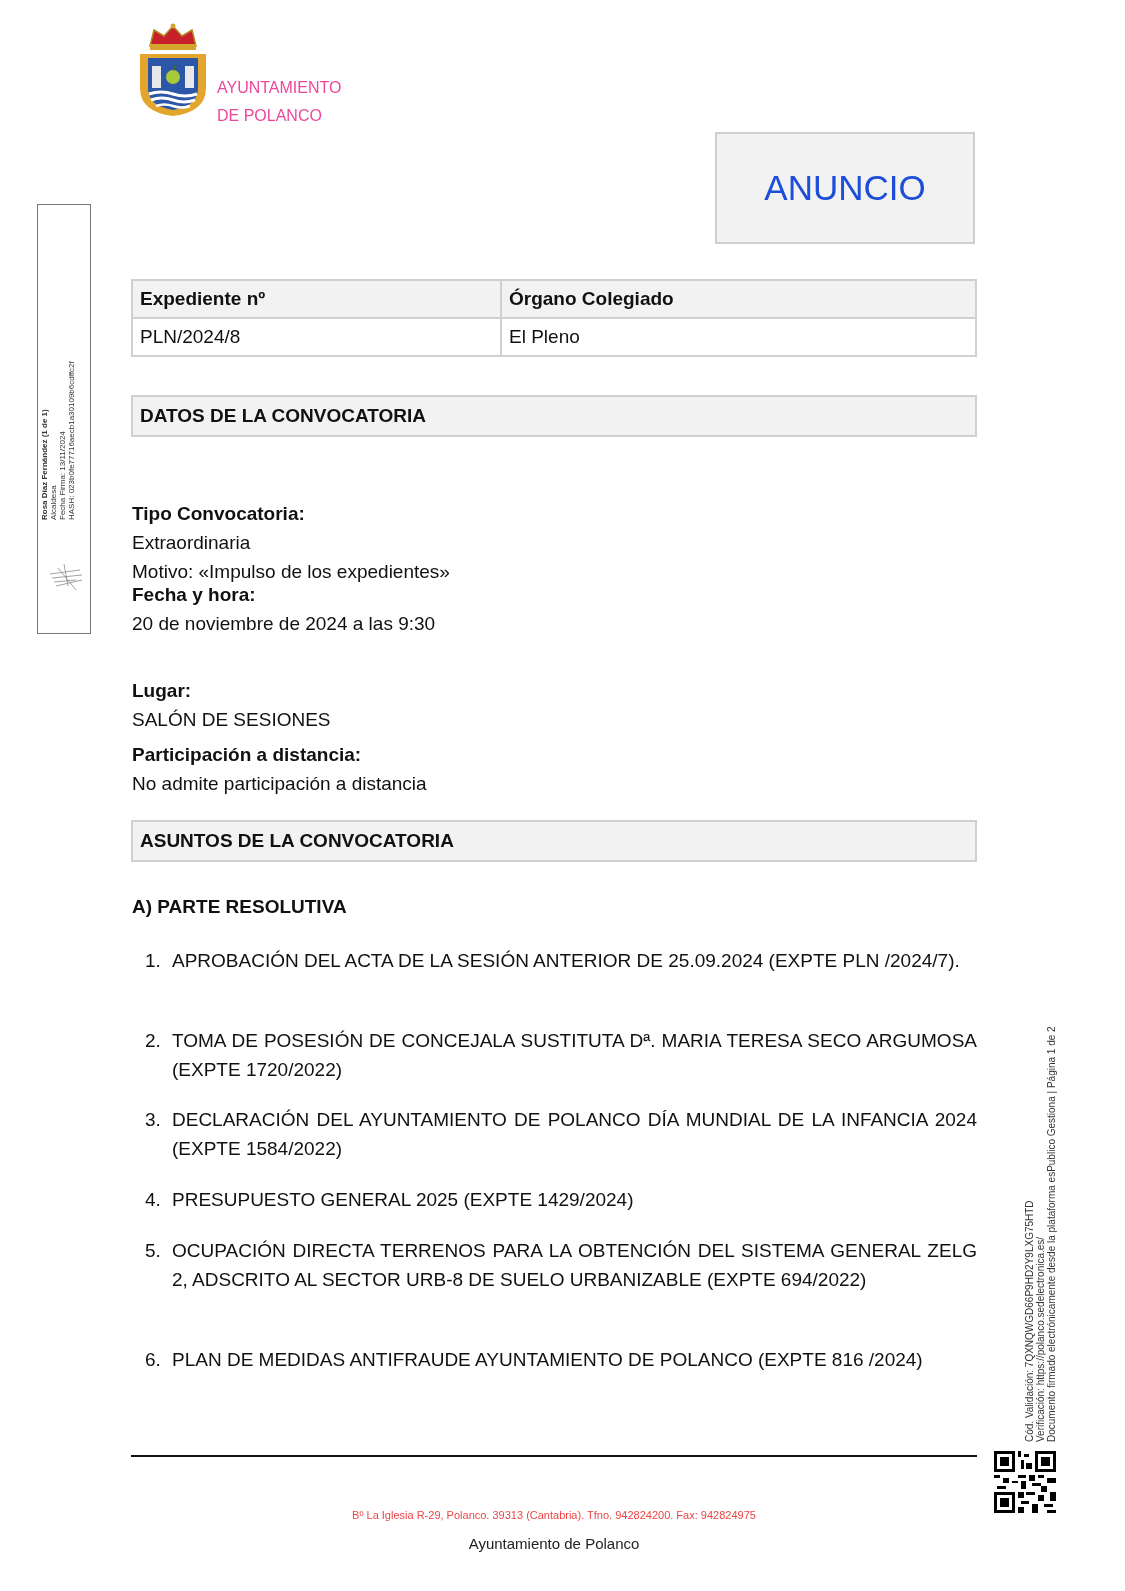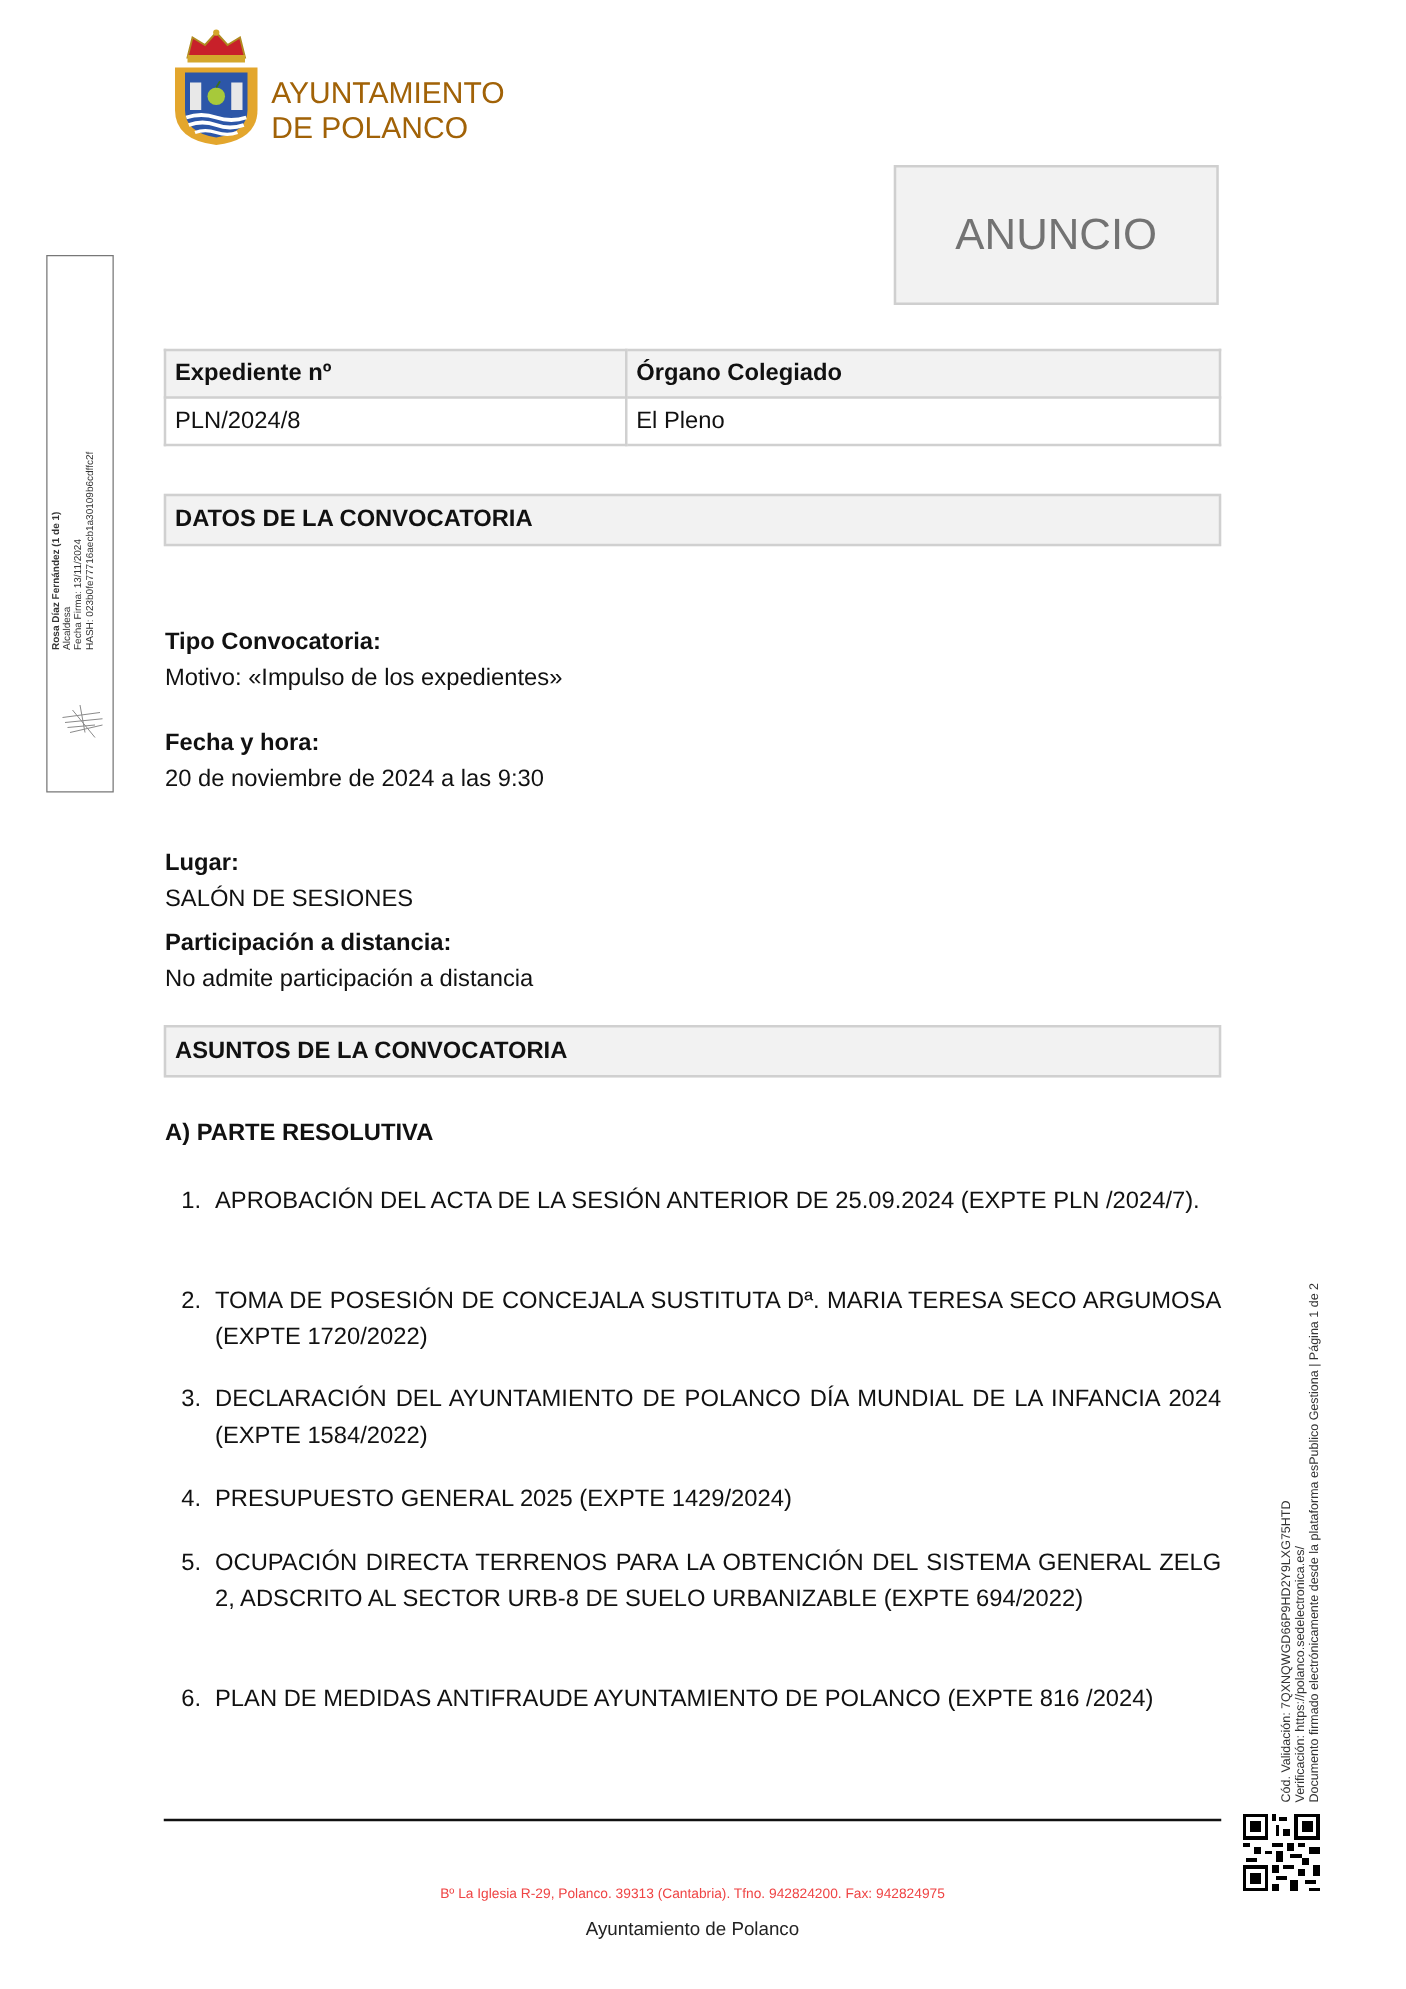--- a/index.html
+++ b/index.html
@@ -2,27 +2,27 @@
 <html><head>
 <meta charset="utf-8">
 <style>
   html, body { margin:0; padding:0; background:#ffffff; }
   body { width:1125px; height:1591px; position:relative; overflow:hidden;
          font-family:"Liberation Sans", sans-serif; color:#111; }
   .abs { position:absolute; }
 
   
   #logo { left:136px; top:22px; width:74px; height:96px; }
-  #org-name { left:217px; top:61px; font-size:24px; line-height:28px; color:#a16207; }
+  #org-name { left:217px; top:74px; font-size:16px; line-height:28px; color:#ec4899; }
 
   
   #anuncio-box { left:715px; top:132px; width:260px; height:112px;
                  background:#f2f2f2; border:2px solid #cfcfcf; box-sizing:border-box;
                  display:flex; align-items:center; justify-content:center;
-                 font-size:35px; color:#737373; }
+                 font-size:35px; color:#1d4ed8; }
 
   
   #exp-table { left:131px; top:279px; width:846px; border-collapse:collapse; }
   #exp-table td { border:2px solid #d0d0d0; height:38px; padding:0 7px; font-size:19px; box-sizing:border-box; }
   #exp-table tr.head td { background:#f2f2f2; font-weight:bold; }
   #exp-table td.c1 { width:369px; }
 
   .section-bar { left:131px; width:846px; height:42px; box-sizing:border-box;
                  background:#f2f2f2; border:2px solid #d0d0d0;
                  padding-left:7px; display:flex; align-items:center;
@@ -93,20 +93,21 @@
     <td class="c1">PLN/2024/8</td>
     <td>El Pleno</td>
   </tr>
 </tbody>
   </table>
 
 <div class="abs section-bar" style="top:395px;">DATOS DE LA CONVOCATORIA</div>
 
 <div class="abs field" style="top:471px;margin-top:28px;">
   <div class="lbl">Tipo Convocatoria:</div>
+  <div>Extraordinaria</div>
   <div>Motivo: «Impulso de los expedientes»</div>
 </div>
 <div class="abs field" style="top:580px;">
   <div class="lbl">Fecha y hora:</div>
   <div>20 de noviembre de 2024 a las 9:30</div>
 </div>
 <div class="abs field" style="top:676px;">
   <div class="lbl">Lugar:</div>
   <div>SALÓN DE SESIONES</div>
 </div>

